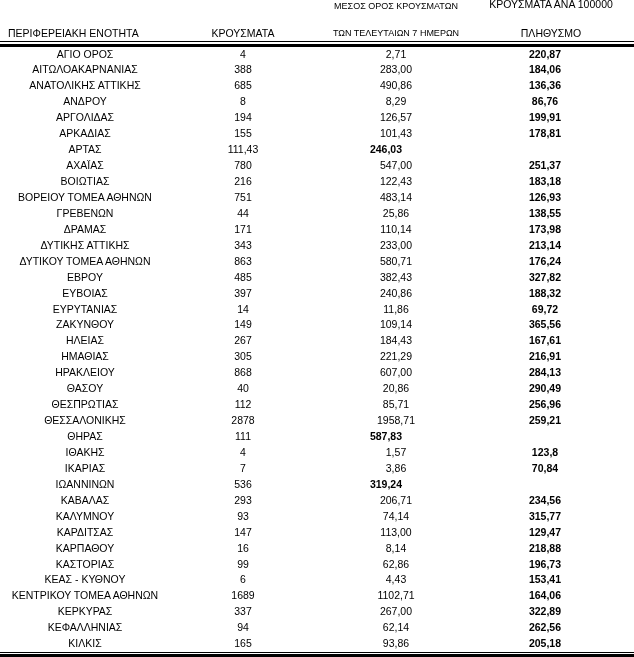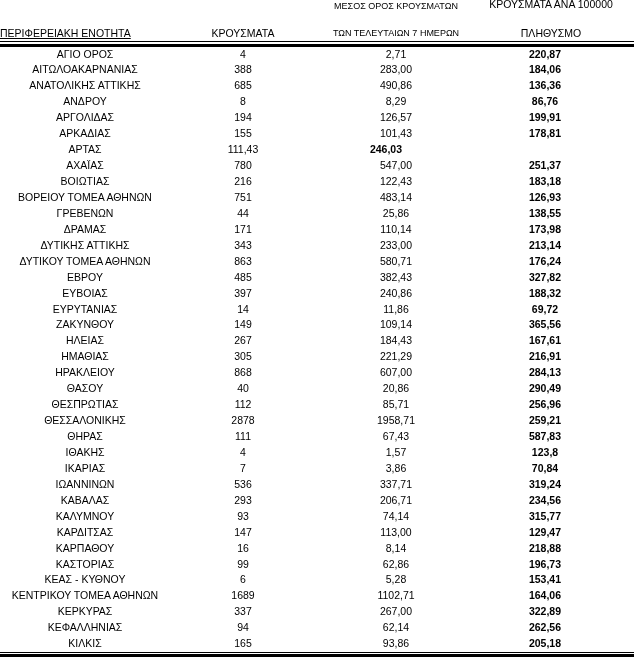--- a/index.html
+++ b/index.html
@@ -28,24 +28,24 @@
     overflow: hidden;
     white-space: nowrap;
   }
   
   .header-row {
     align-items: end;
     height: 33px;
   }
   .h1 {
     text-align: left;
+    padding-left: 8px;
     font-size: 10.5px;
     line-height: 12px;
     padding-bottom: 2px;
-    text-decoration: underline;
   }
   .h2 {
     font-size: 10.5px;
     line-height: 12px;
     padding-bottom: 2px;
   }
   .h3 {
     font-size: 9px;
     line-height: 11px;
     padding-bottom: 2px;
@@ -257,42 +257,40 @@
   <div class="grid-row row">
     <div class="cell c1">ΘΕΣΣΑΛΟΝΙΚΗΣ</div>
     <div class="cell c2">2878</div>
     <div class="cell c3">1958,71</div>
     <div class="cell c4">259,21</div>
   </div>
 
   <div class="grid-row row">
     <div class="cell c1">ΘΗΡΑΣ</div>
     <div class="cell c2">111</div>
-    <div class="cell c3">67,43</div>
     <div class="cell c4">587,83</div>
   </div>
 
   <div class="grid-row row">
     <div class="cell c1">ΙΘΑΚΗΣ</div>
     <div class="cell c2">4</div>
     <div class="cell c3">1,57</div>
     <div class="cell c4">123,8</div>
   </div>
 
   <div class="grid-row row">
     <div class="cell c1">ΙΚΑΡΙΑΣ</div>
     <div class="cell c2">7</div>
     <div class="cell c3">3,86</div>
     <div class="cell c4">70,84</div>
   </div>
 
   <div class="grid-row row">
     <div class="cell c1">ΙΩΑΝΝΙΝΩΝ</div>
     <div class="cell c2">536</div>
-    <div class="cell c3">337,71</div>
     <div class="cell c4">319,24</div>
   </div>
 
   <div class="grid-row row">
     <div class="cell c1">ΚΑΒΑΛΑΣ</div>
     <div class="cell c2">293</div>
     <div class="cell c3">206,71</div>
     <div class="cell c4">234,56</div>
   </div>
 
@@ -320,21 +318,21 @@
   <div class="grid-row row">
     <div class="cell c1">ΚΑΣΤΟΡΙΑΣ</div>
     <div class="cell c2">99</div>
     <div class="cell c3">62,86</div>
     <div class="cell c4">196,73</div>
   </div>
 
   <div class="grid-row row">
     <div class="cell c1">ΚΕΑΣ - ΚΥΘΝΟΥ</div>
     <div class="cell c2">6</div>
-    <div class="cell c3">5,28</div>
+    <div class="cell c3">4,43</div>
     <div class="cell c4">153,41</div>
   </div>
 
   <div class="grid-row row">
     <div class="cell c1">ΚΕΝΤΡΙΚΟΥ ΤΟΜΕΑ ΑΘΗΝΩΝ</div>
     <div class="cell c2">1689</div>
     <div class="cell c3">1102,71</div>
     <div class="cell c4">164,06</div>
   </div>
 

